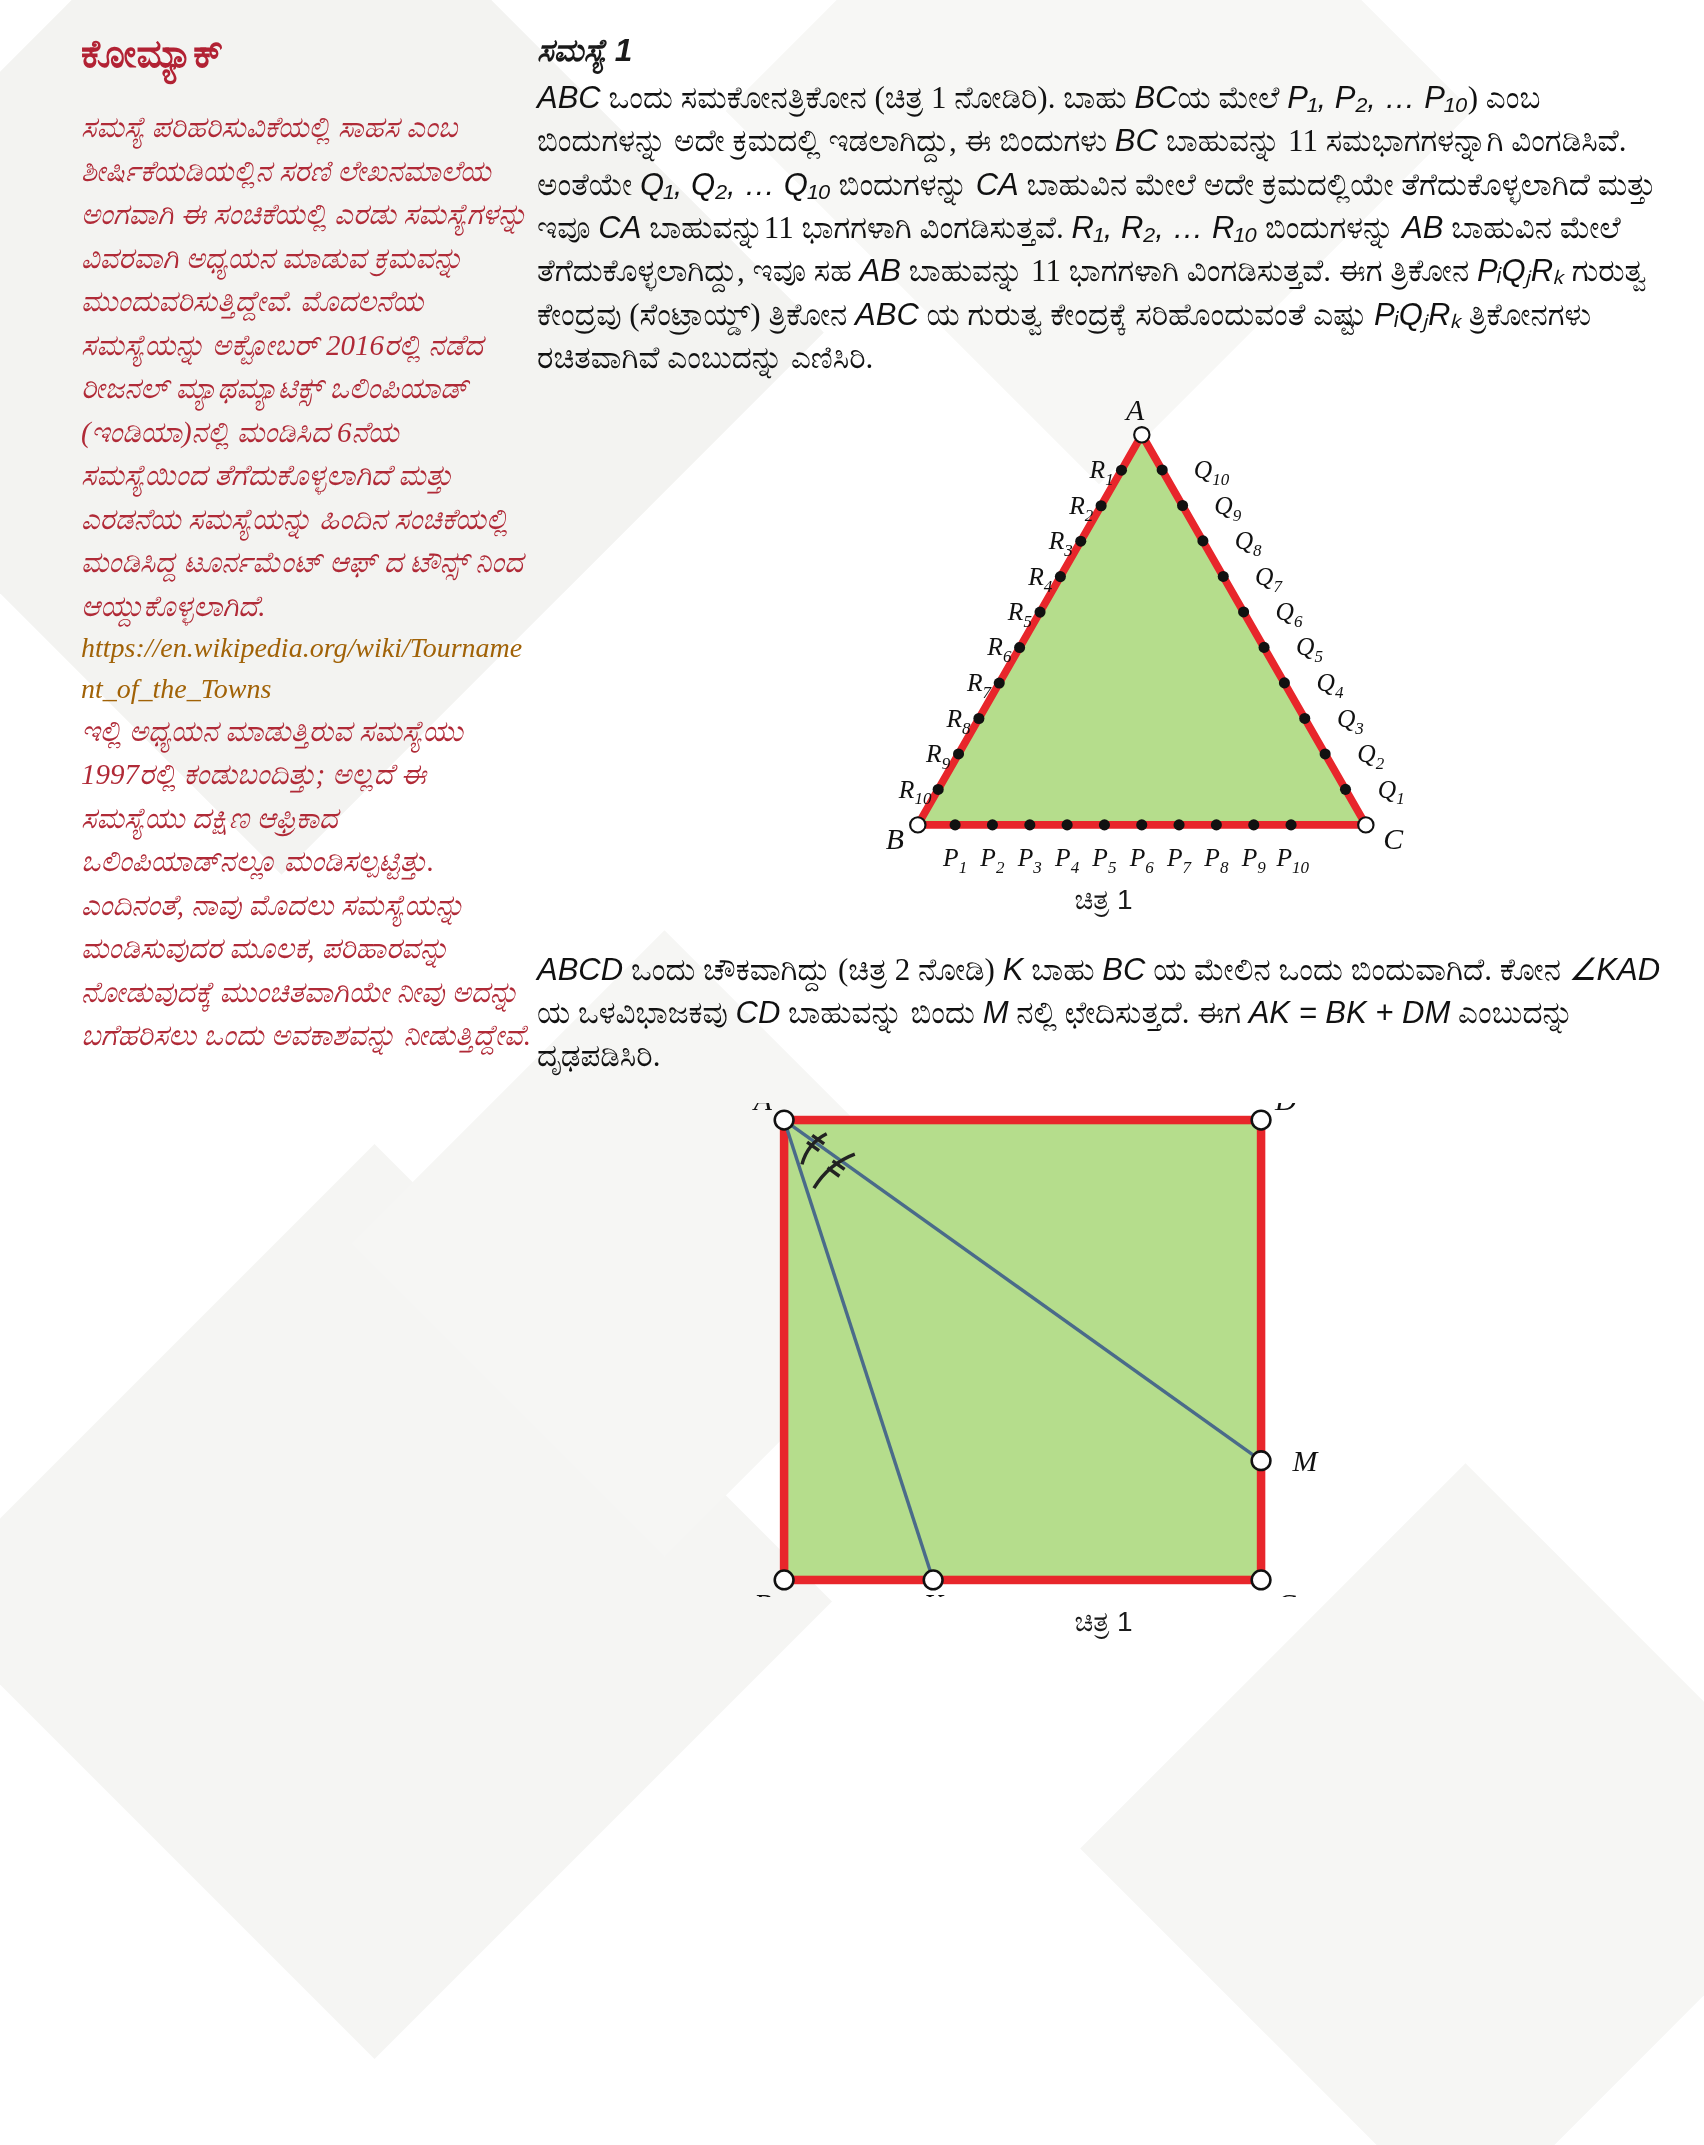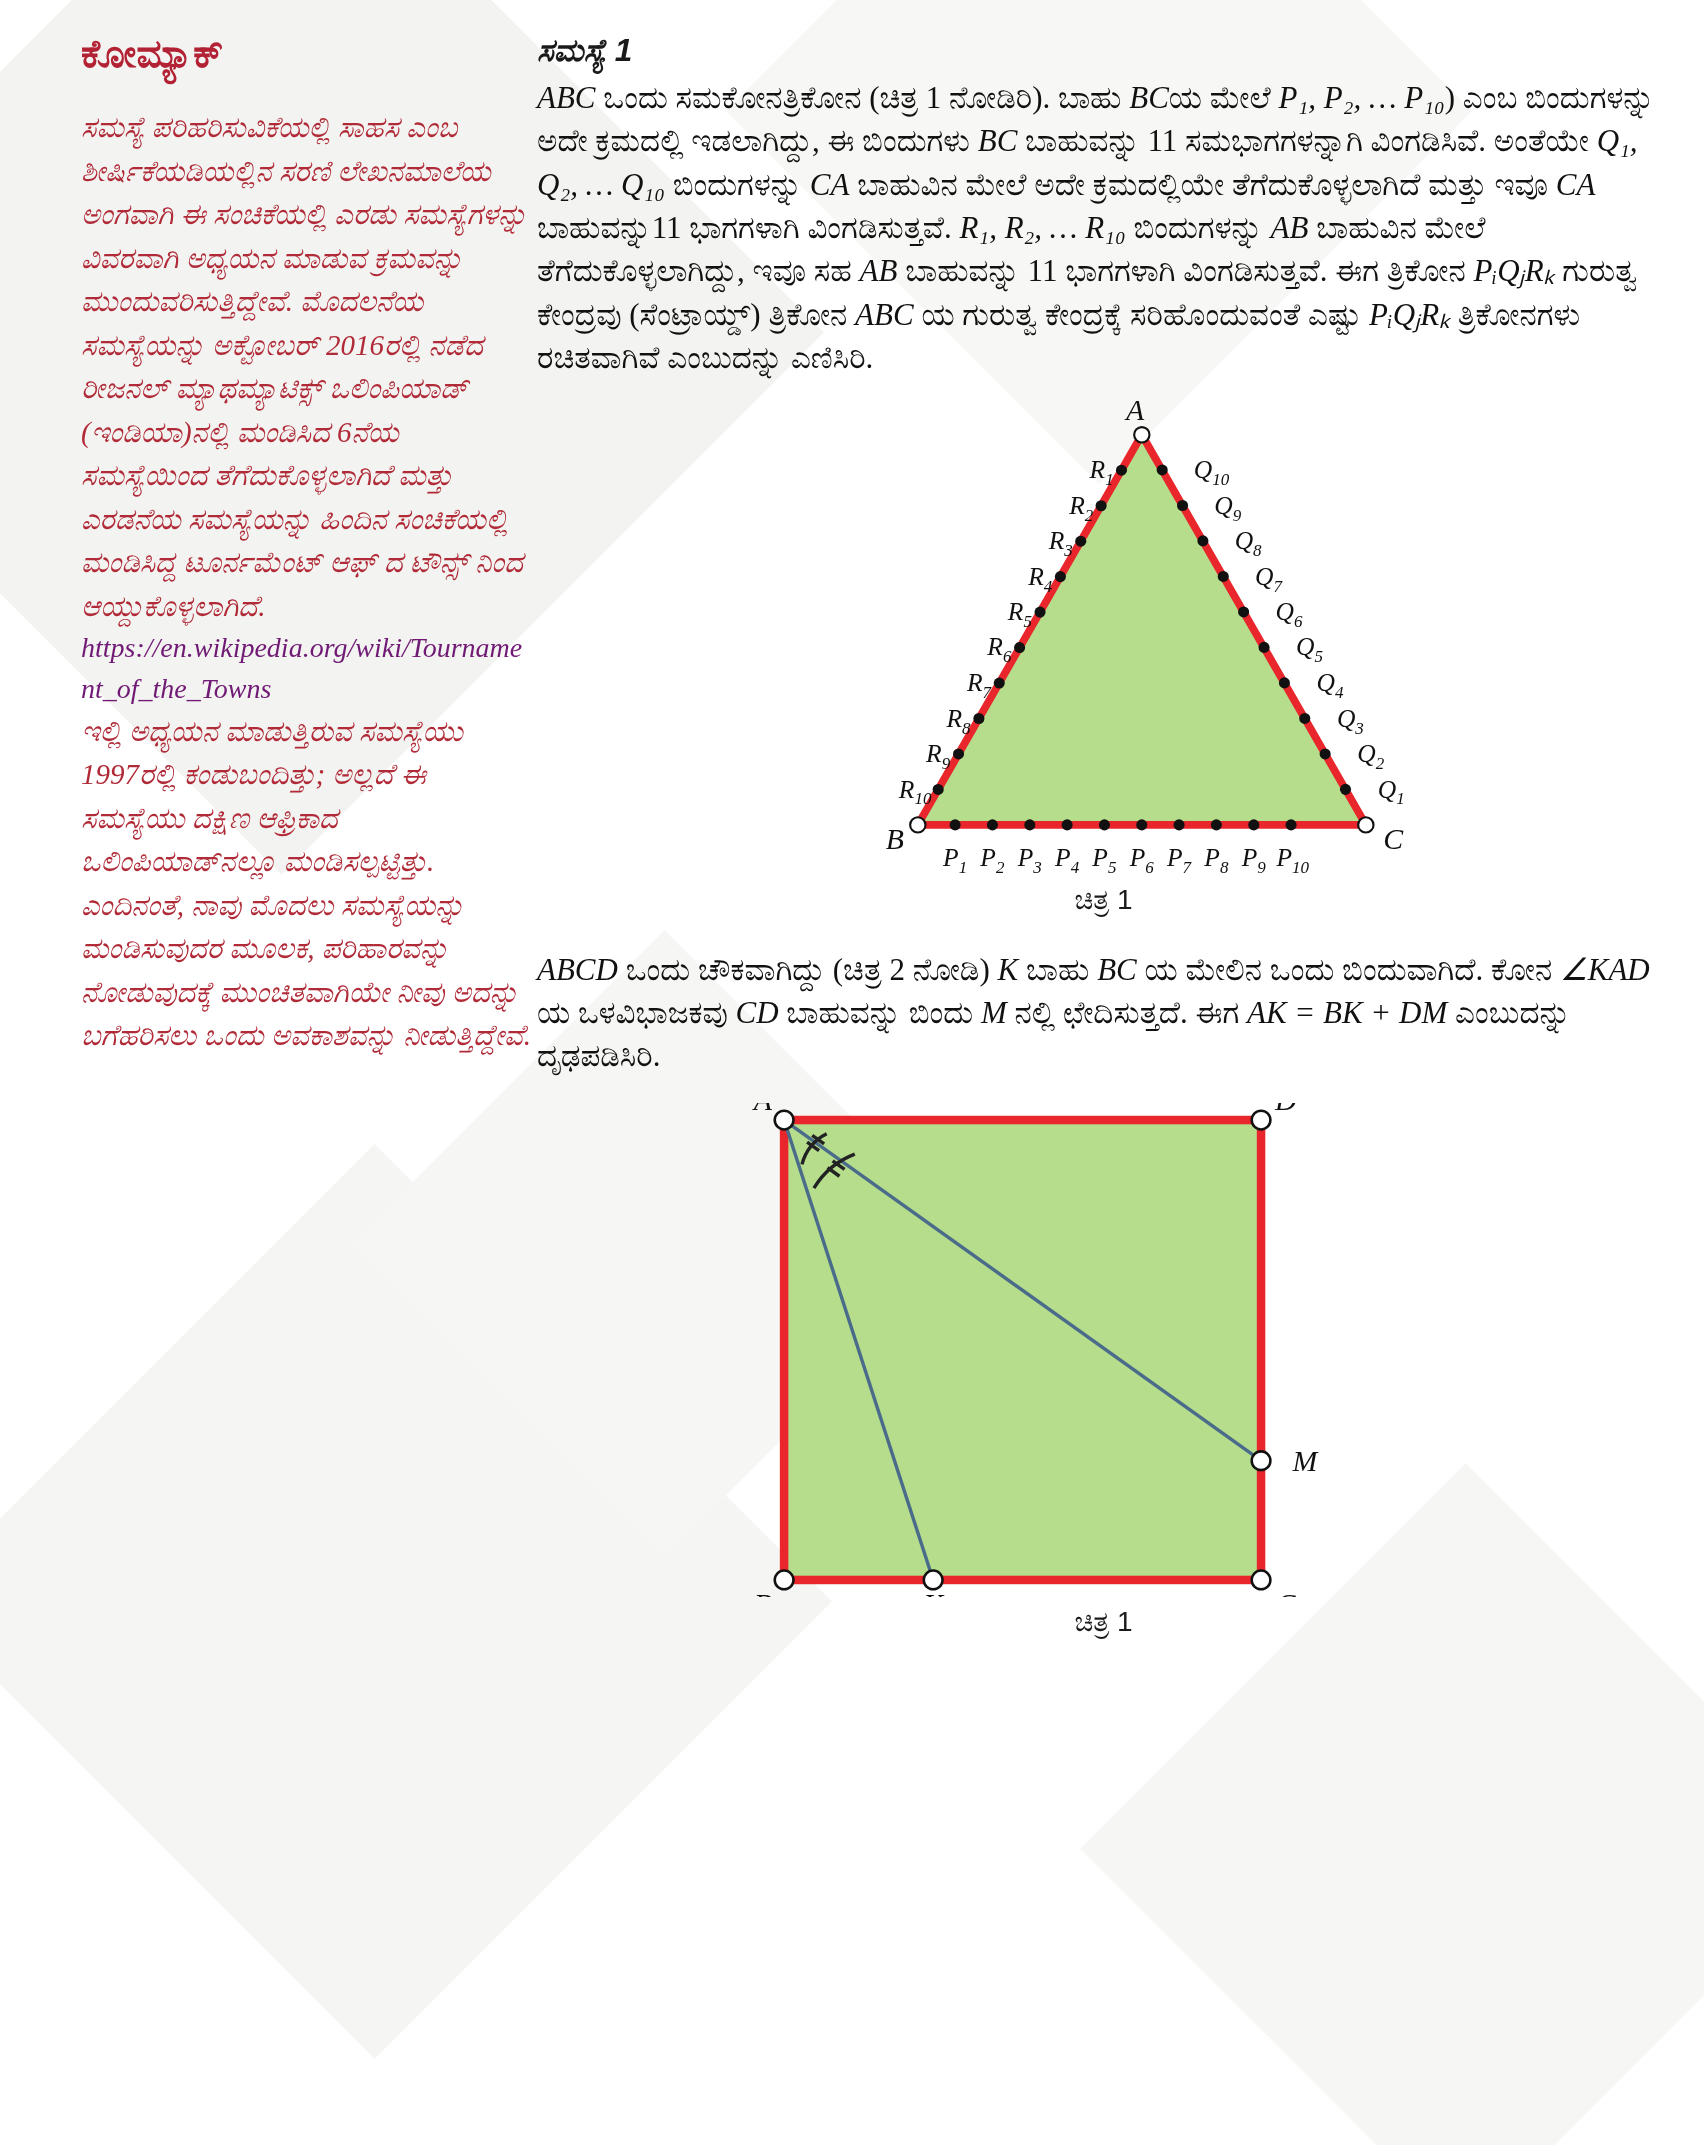--- a/index.html
+++ b/index.html
@@ -44,21 +44,21 @@
     font-size: 29px;
     line-height: 1.50;
     color: #b02a37;
   }
   .side-url {
     display: block;
     font-family: "Liberation Serif", serif;
     font-style: italic;
     font-size: 28px;
     line-height: 1.46;
-    color: #701a75;
+    color: #a16207;
     word-break: break-all;
   }
 
   
   .main {
     position: absolute;
     left: 537px;
     top: 32px;
     width: 1133px;
   }
@@ -71,21 +71,21 @@
     font-style: italic;
   }
   .prob-body {
     font-family: "Liberation Serif", serif;
     font-size: 31px;
     line-height: 1.40;
     color: #111111;
     margin: 0;
     text-align: left;
   }
-  .mathit { font-style: italic; font-family: Liberation Serif, serif; }
+  .mathit { font-style: italic; font-family: Liberation Sans, sans-serif; }
 
   .fig-caption {
     font-family: "Liberation Sans", sans-serif;
     font-size: 28px;
     color: #1a1a1a;
     text-align: center;
     margin-top: 8.5px;
   }
 
   .fig-wrap { position: relative; width: 1133px; }

